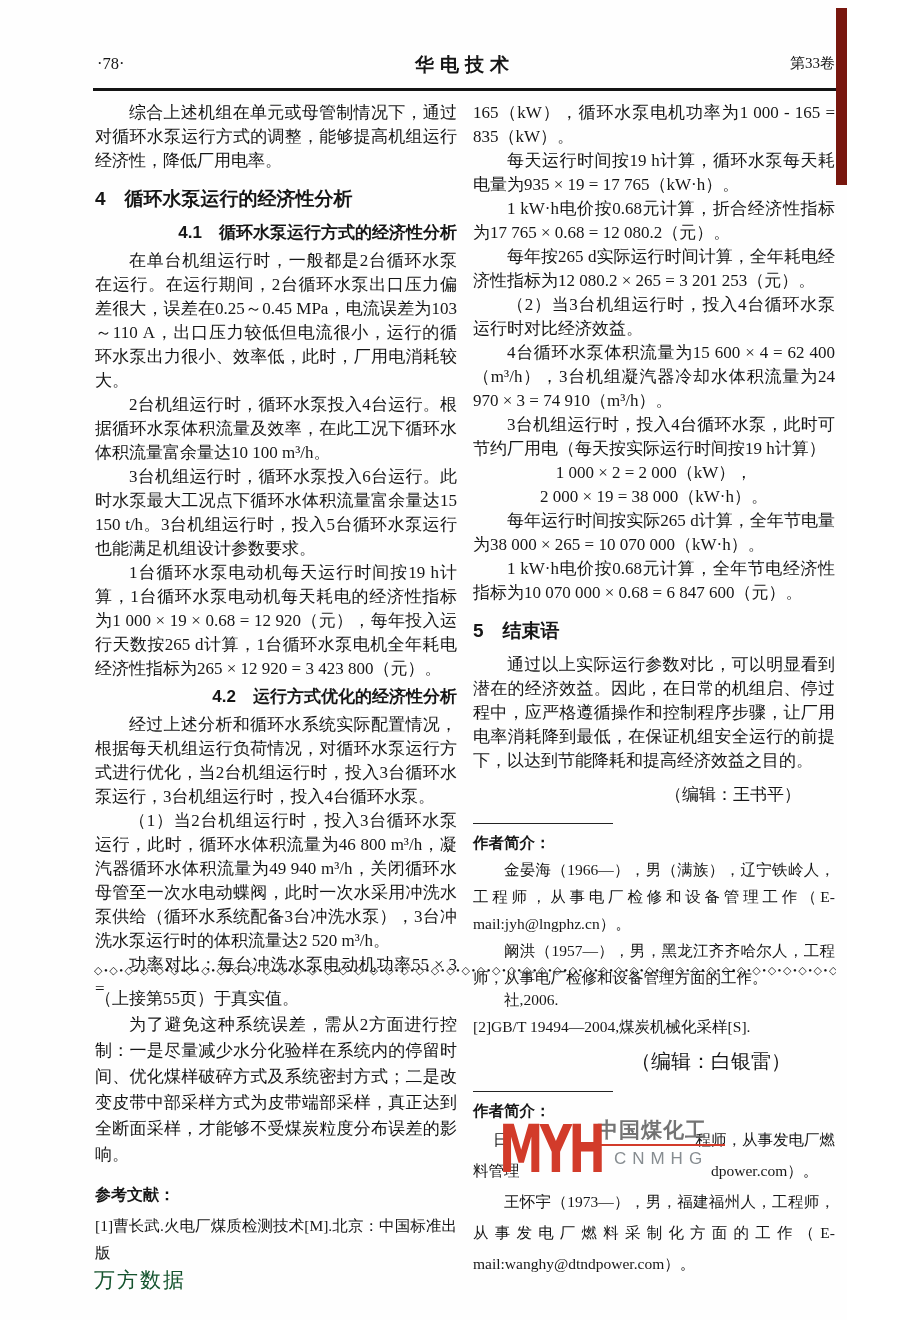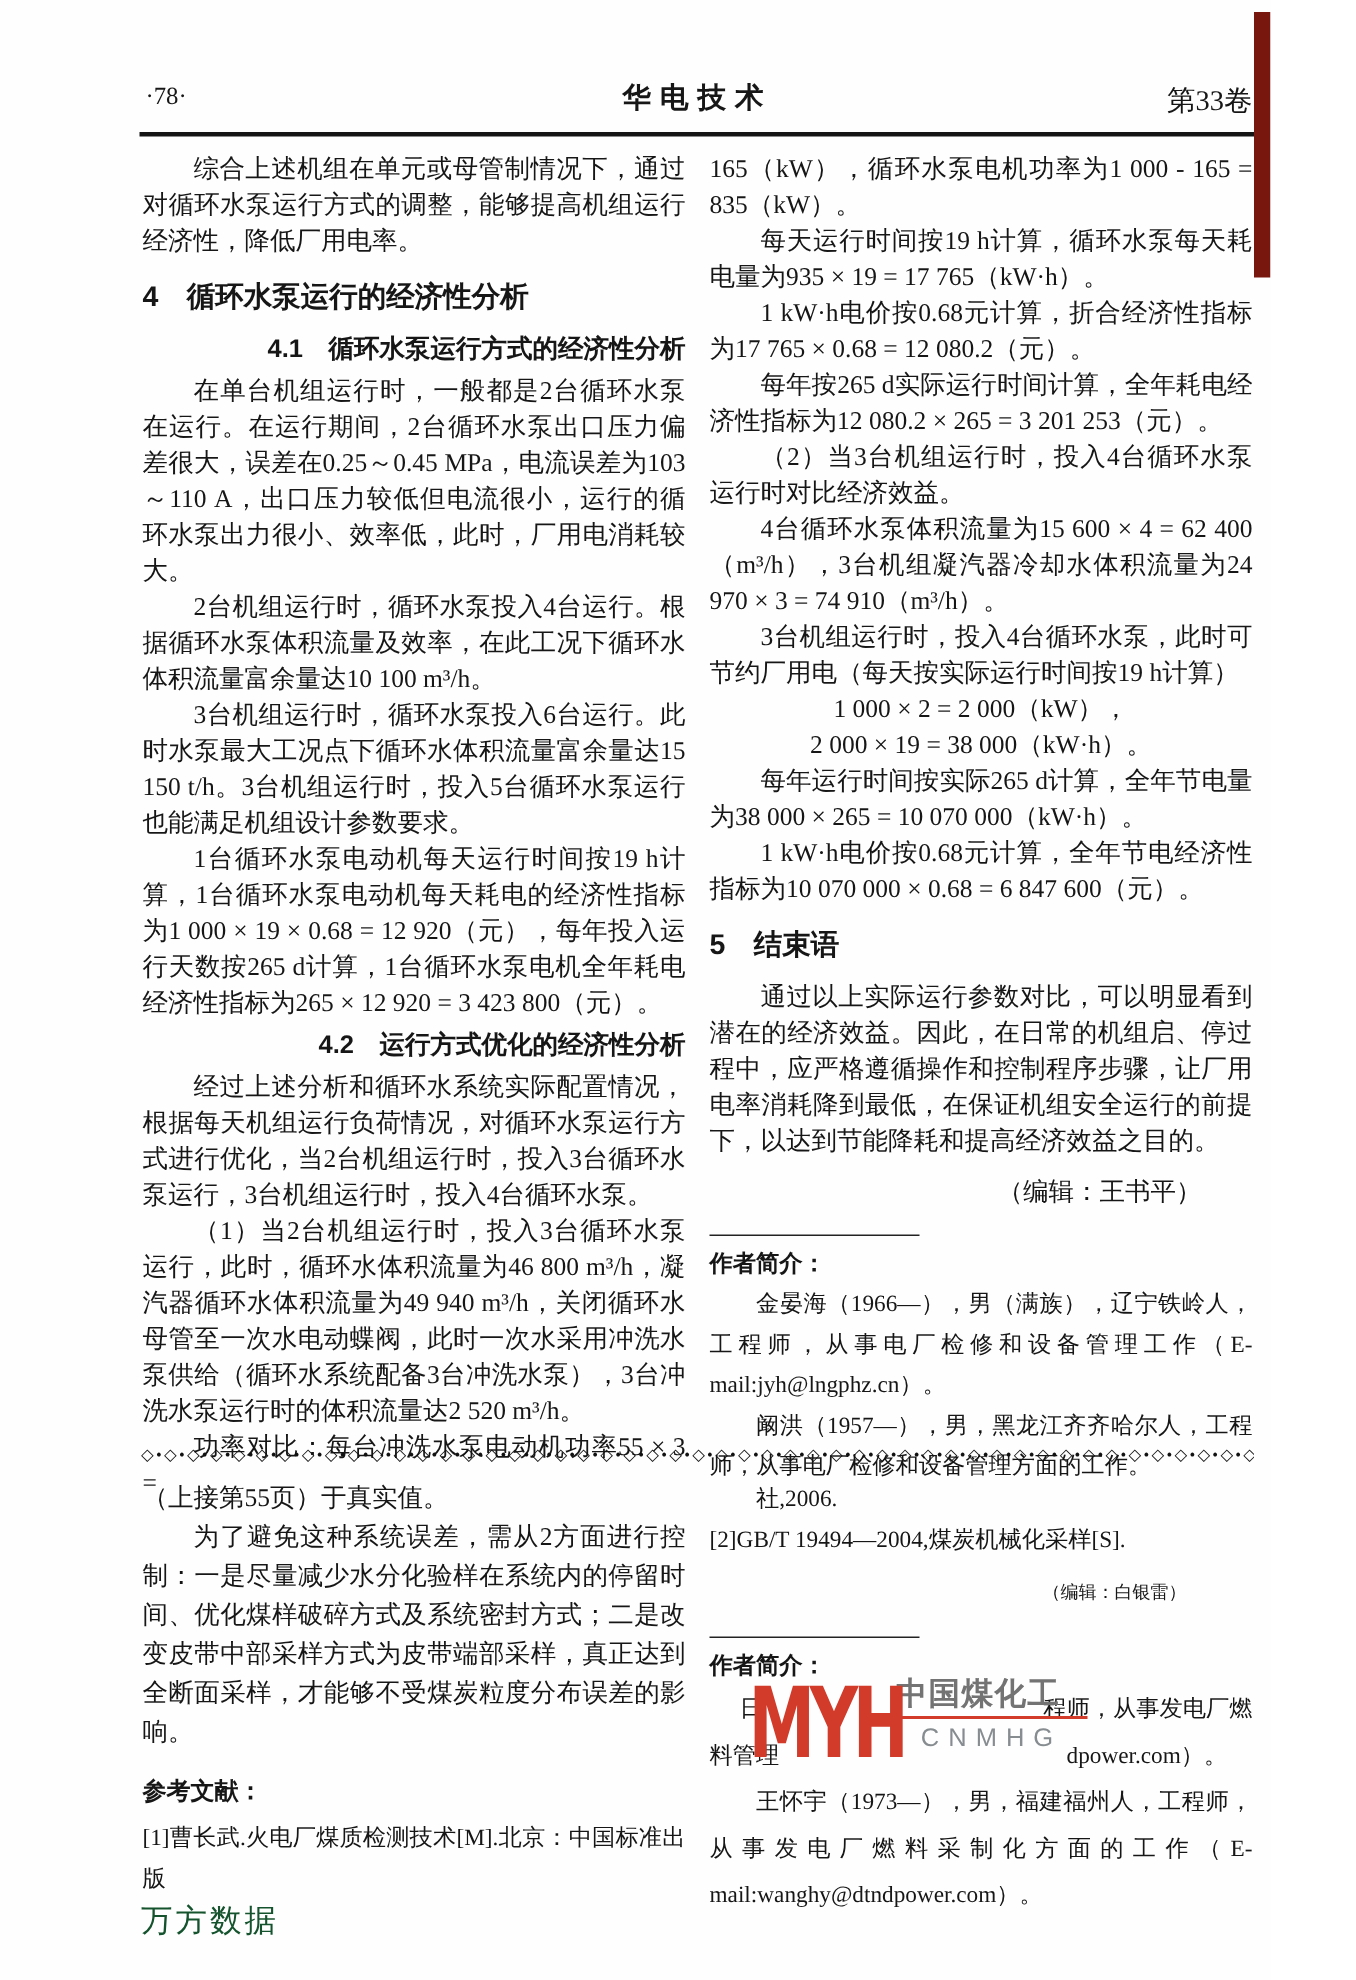--- a/index.html
+++ b/index.html
@@ -7,40 +7,40 @@
     position:relative; width:847px; height:1320px;
     background:#fefefe; overflow:hidden;
     font-family:"Liberation Serif","DejaVu Serif",serif;
     color:#161616;
   }
   
   .header { position:absolute; left:95px; top:52px; width:740px; height:26px; }
   .page-num { position:absolute; left:2px; top:2px; font-size:16.5px; }
   .journal-title { position:absolute; left:0; right:0; top:0; text-align:center;
     font-size:19px; font-weight:bold; letter-spacing:6px; }
-  .volume { position:absolute; right:0; top:2px; font-size:19px; }
+  .volume { position:absolute; right:0; top:2px; font-size:15px; }
   .header-rule { position:absolute; left:93px; top:88px; width:743px; height:2.5px; background:#141414; }
 
   
   .col { position:absolute; width:362px; font-size:17px; line-height:24px; text-align:justify; }
   .col-left  { left:95px;  top:101px; }
   .col-right { left:473px; top:101px; }
   .lower-left  { left:95px;  top:986px; width:362px; position:absolute; font-size:17px; line-height:26px; text-align:justify; }
   .lower-right { left:473px; top:986px; width:362px; position:absolute; }
 
   p { margin:0; }
   .para { text-indent:2em; }
   .cont { text-indent:0; }
   .h-main { font-family:"Liberation Sans","DejaVu Sans",sans-serif; font-size:19px;
     font-weight:bold; line-height:28px; margin:12px 0 8px; text-align:left; }
   .h-sub { font-family:"Liberation Sans","DejaVu Sans",sans-serif; font-size:17px;
     font-weight:bold; line-height:24px; margin:4px 0 4px; text-align:right; }
   .eq { text-align:center; text-indent:0; }
   .editor { text-align:right; padding-right:34px; margin-top:10px; }
-  .editor2 { text-align:right; padding-right:44px; margin-top:8px; font-size:12px; line-height:27px; }
+  .editor2 { text-align:right; padding-right:44px; margin-top:8px; font-size:20px; line-height:27px; }
 
   .bio-rule { width:140px; border:none; border-top:1.5px solid #222; margin:16px 0 8px 0; }
   .bio-head { font-family:"Liberation Sans","DejaVu Sans",sans-serif; font-weight:bold;
     font-size:15.5px; line-height:22px; margin:0 0 2px 0; text-align:left; }
   .bio { font-size:15.5px; line-height:27px; text-indent:2em; text-align:justify; }
 
   .ref-head { font-family:"Liberation Sans","DejaVu Sans",sans-serif; font-weight:bold;
     font-size:16px; line-height:22px; margin:16px 0 6px 0; text-align:left; }
   .ref { font-size:15.5px; line-height:27px; text-align:justify; }
   .ref-cont { padding-left:2em; }

